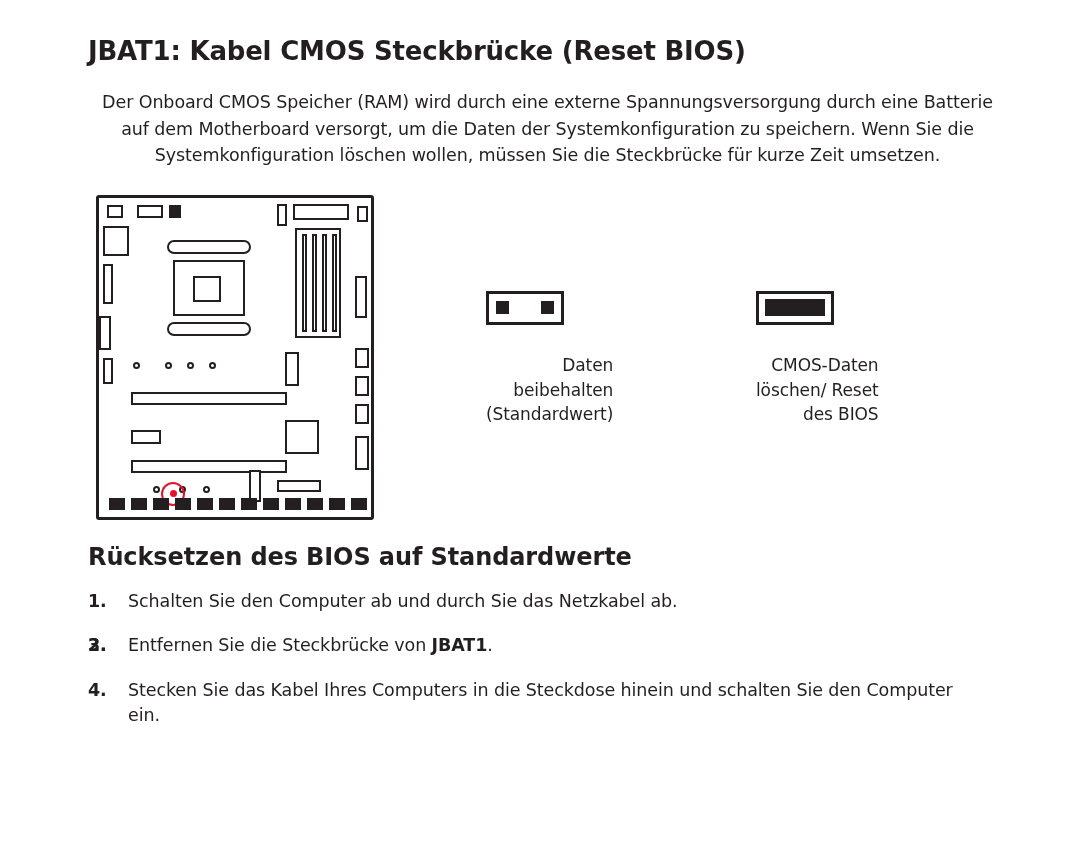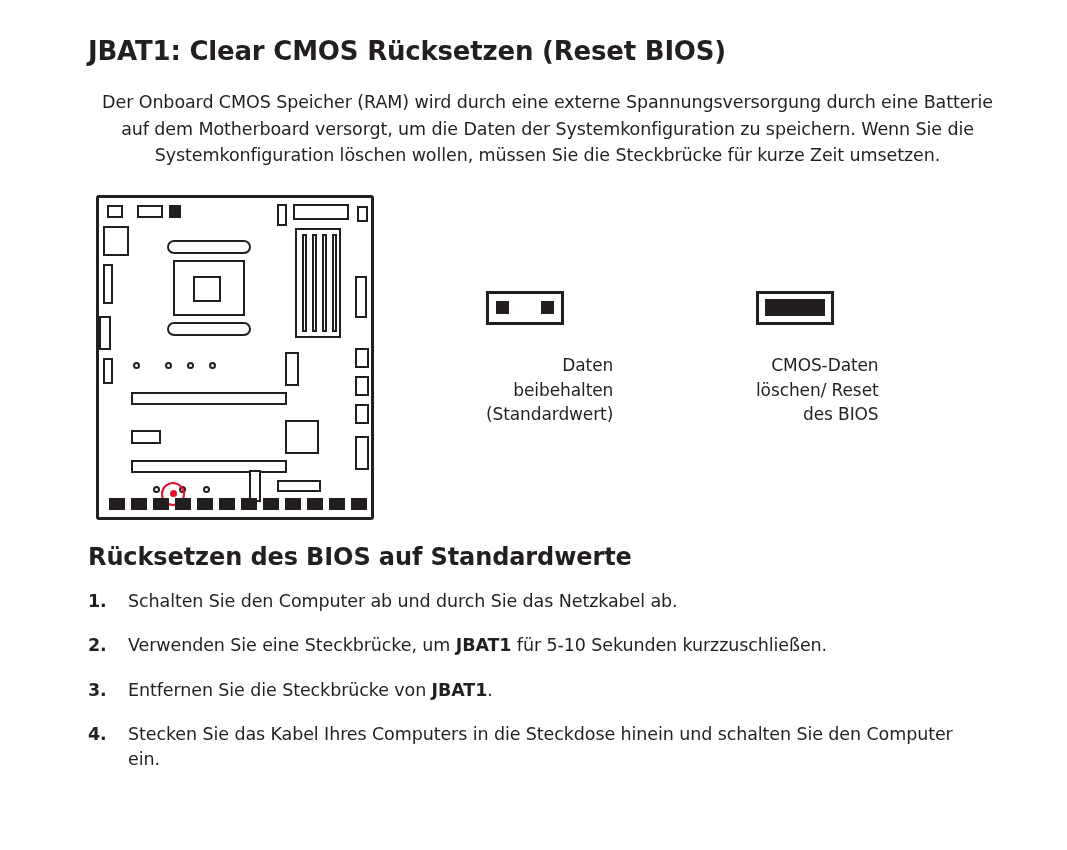--- a/index.html
+++ b/index.html
@@ -163,21 +163,21 @@
     top: 0;
     font-weight: bold;
   }
   b { font-weight: bold; }
 </style>
 </head>
 <body>
 
 <div class="page">
 
-  <h1 class="title">JBAT1: Clear CMOS Rücksetzen (Reset BIOS)</h1>
+  <h1 class="title">JBAT1: Kabel CMOS Steckbrücke (Reset BIOS)</h1>
 
   <p class="intro">Der Onboard CMOS Speicher (RAM) wird durch eine externe Spannungsversorgung durch eine Batterie auf dem Motherboard versorgt, um die Daten der Systemkonfiguration zu speichern. Wenn Sie die Systemkonfiguration löschen wollen, müssen Sie die Steckbrücke für kurze Zeit umsetzen.</p>
 
   <div class="figure-area">
 
     <div class="mb">
 
       <div class="part" style="left:8px; top:7px; width:16px; height:13px;"></div>
       <div class="part" style="left:38px; top:7px; width:26px; height:13px;"></div>
       <div class="part filled" style="left:70px; top:7px; width:12px; height:13px;"></div>
@@ -263,21 +263,20 @@
 
   <h2 class="subtitle">Rücksetzen des BIOS auf Standardwerte</h2>
 
   <ol class="steps">
     <li>
       <span class="num">1.</span>
       <span class="txt">Schalten Sie den Computer ab und durch Sie das Netzkabel ab.</span>
     </li>
     <li>
       <span class="num">2.</span>
-      <span class="txt">Verwenden Sie eine Steckbrücke, um <b>JBAT1</b> für 5-10 Sekunden kurzzuschließen.</span>
     </li>
     <li>
       <span class="num">3.</span>
       <span class="txt">Entfernen Sie die Steckbrücke von <b>JBAT1</b>.</span>
     </li>
     <li>
       <span class="num">4.</span>
       <span class="txt">Stecken Sie das Kabel Ihres Computers in die Steckdose hinein und schalten Sie den Computer ein.</span>
     </li>
   </ol>

